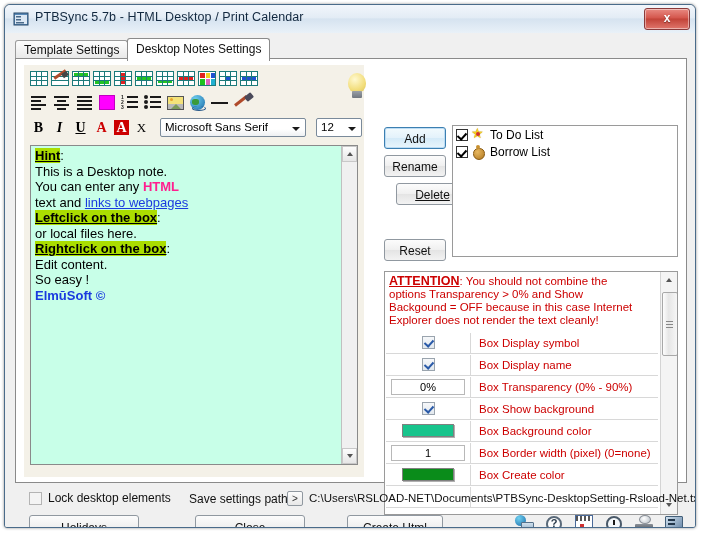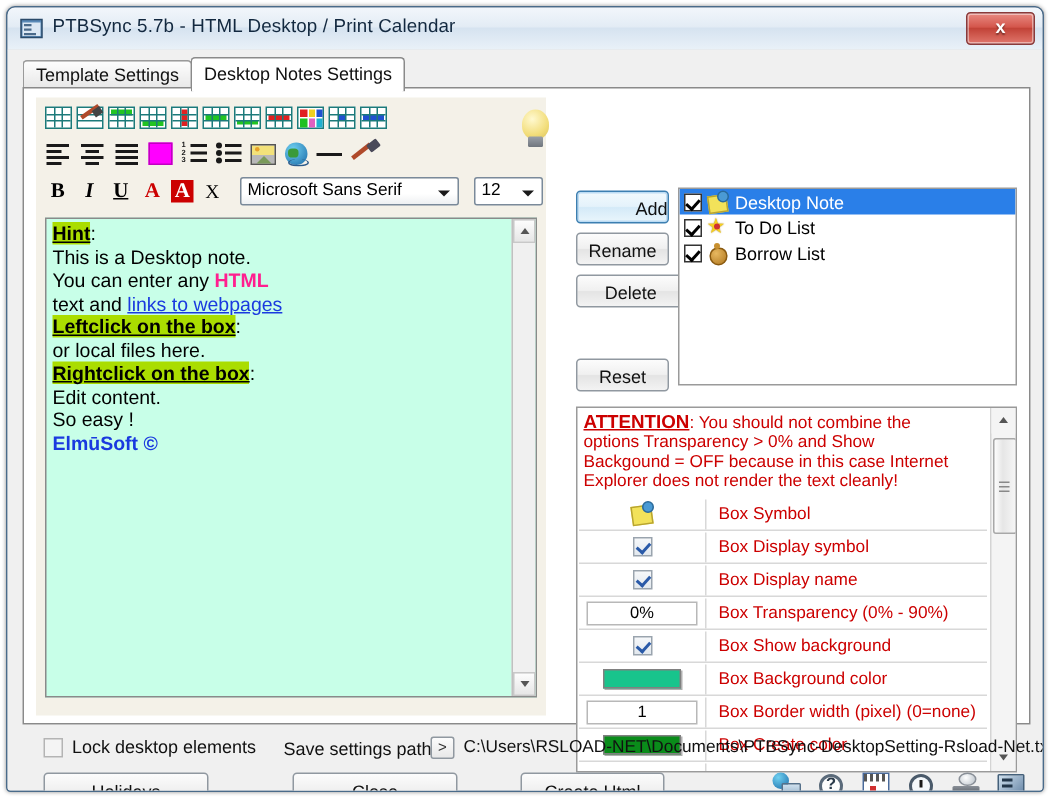--- a/index.html
+++ b/index.html
@@ -345,25 +345,24 @@
     background: linear-gradient(to bottom, #fcfcfc 0%, #f0f0f0 48%, #e4e4e4 52%, #f3f3f3 100%);
     font-size: 12px; color: #111; text-align: center;
     cursor: pointer;
     line-height: 1;
   }
   .btn span { display: block; }
   .btn.focus {
     border-color: #3c7fb1;
     box-shadow: 0 0 0 1px #bcdcf4 inset;
     background: linear-gradient(to bottom, #f2fafd 0%, #e4f2fb 48%, #d4eaf8 52%, #eaf6fc 100%);
-    text-align: right;
   }
   .btn-add { left: 368px; top: 68px; width: 62px; height: 22px; padding-top: 5px; }
   .btn-rename { left: 368px; top: 96px; width: 62px; height: 22px; padding-top: 5px; }
-  .btn-delete { left: 368px; top: 124px; width: 73px; height: 22px; padding-top: 5px; }
+  .btn-delete { left: 380px; top: 124px; width: 73px; height: 22px; padding-top: 5px; text-decoration: underline; }
   .btn-reset { left: 368px; top: 180px; width: 62px; height: 22px; padding-top: 5px; }
 
   .notes-list {
     position: absolute; left: 436px; top: 66px;
     width: 226px; height: 132px;
     background: #ffffff; border: 1px solid #9a9a9a;
     box-sizing: border-box; overflow: hidden;
   }
   .note-row {
     position: relative; height: 17px; display: flex; align-items: center;
@@ -801,51 +800,40 @@
           <span>Rename</span>
         </div>
         <div class="btn btn-delete">
           <span>Delete</span>
         </div>
         <div class="btn btn-reset">
           <span>Reset</span>
         </div>
 
         <div class="notes-list">
-          <div class="note-row sel">
-            <span class="ck on"></span>
-            <span class="nicon note-sym"></span>
-            <span class="note-label">Desktop Note</span>
-          </div>
           <div class="note-row">
             <span class="ck on"></span>
             <span class="nicon star-sym"></span>
             <span class="note-label">To Do List</span>
           </div>
           <div class="note-row">
             <span class="ck on"></span>
             <span class="nicon bag-sym"></span>
             <span class="note-label">Borrow List</span>
           </div>
         </div>
 
         <div class="props">
           <div class="attn">
             <span class="word">ATTENTION</span><span>: You should not combine the options Transparency &gt; 0% and Show Backgound = OFF because in this case Internet Explorer does not render the text cleanly!</span>
           </div>
 
           <div class="prop-rows">
             <div class="prow">
               <span class="pcell-v">
-                <span class="sym-cell"></span>
-              </span>
-              <span class="pcell-l">Box Symbol</span>
-            </div>
-            <div class="prow">
-              <span class="pcell-v">
                 <span class="ck2 on"></span>
               </span>
               <span class="pcell-l">Box Display symbol</span>
             </div>
             <div class="prow">
               <span class="pcell-v">
                 <span class="ck2 on"></span>
               </span>
               <span class="pcell-l">Box Display name</span>
             </div>

